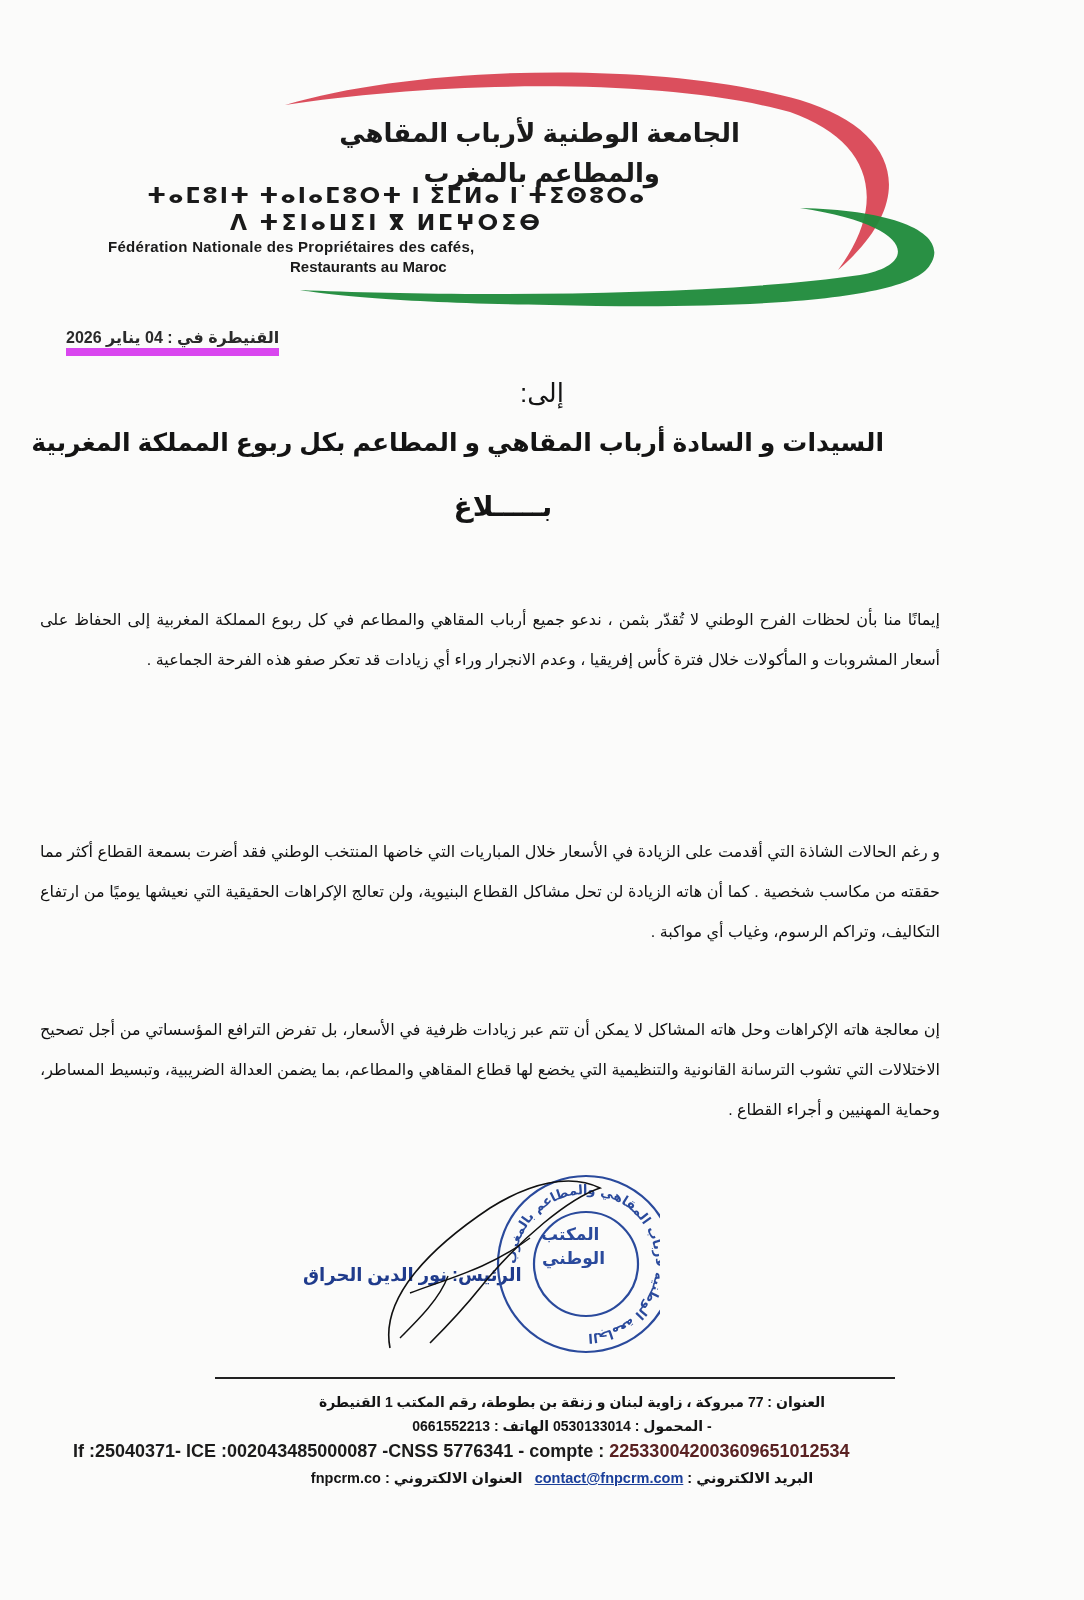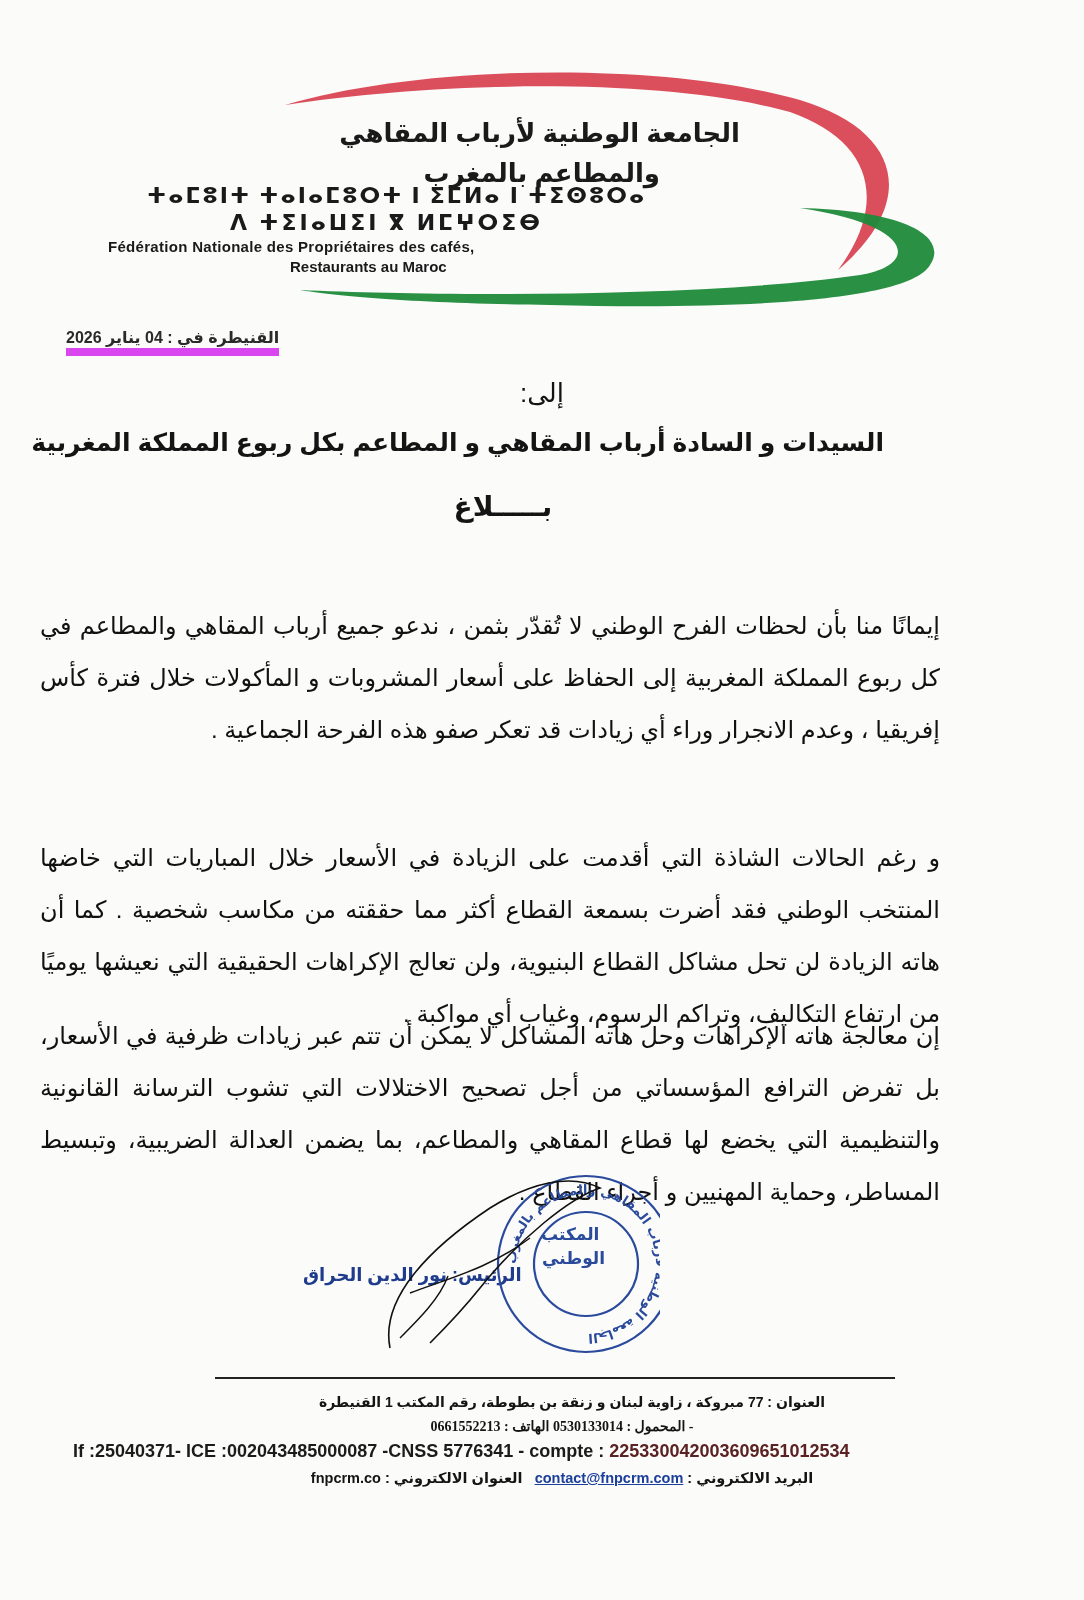--- a/index.html
+++ b/index.html
@@ -34,21 +34,21 @@
       filter: blur(0.4px);
     }
 
     .to-label { position: absolute; left: 0; right: 0; top: 378px; text-align: center; font-size: 26px; font-weight: normal; direction: rtl; }
     .addressee { position: absolute; left: 80px; right: 200px; top: 428px; text-align: right; font-size: 25px; font-weight: bold; direction: rtl; white-space: nowrap; }
     .doc-title { position: absolute; left: 0; right: 78px; top: 490px; text-align: center; font-size: 28px; font-weight: bold; direction: rtl; }
 
     .body-text {
       position: absolute; left: 40px; width: 900px;
       direction: rtl; text-align: justify;
-      font-size: 24px; line-height: 52px; color: #111;
+      font-size: 16px; line-height: 40px; color: #111;
     }
     .p1 { top: 600px; }
     .p2 { top: 715px; }
     .p3 { top: 832px; }
     .p4 { top: 1010px; }
     .body-text p { margin: 0; text-align-last: right; }
 
     
     .president {
       position: absolute; left: 303px; top: 1264px;
@@ -62,21 +62,21 @@
     .stamp-center-2 { left: 172px; top: 80px; }
 
     
     .footer-rule { position: absolute; left: 215px; width: 680px; top: 1377px; height: 2px; background: #222; }
     .footer-line {
       position: absolute; left: 0; right: 0; text-align: center; font-weight: bold; direction: rtl; white-space: nowrap;
     }
     .f1 { top: 1394px; font-size: 14px; padding-left: 0; }
     .f1 span { display: inline-block; margin-left: 60px; }
     .f2 { top: 1418px; font-size: 14px; }
-    .f2 span { display: inline-block; margin-left: 40px; font-family: Liberation Serif, serif; }
+    .f2 span { display: inline-block; margin-left: 40px; }
     .f3 {
       position: absolute; left: 73px; top: 1441px; font-size: 18px; font-weight: bold;
       direction: ltr; white-space: nowrap; color: #1b1b1b;
     }
     .f3 .acct { color: #5a2222; }
     .f4 { position: absolute; left: 0; right: 0; top: 1470px; text-align: center; font-size: 14.5px; font-weight: bold; direction: rtl; white-space: nowrap; }
     .f4 .inner { display: inline-block; margin-left: 40px; }
     .email { color: #1b3f9a; text-decoration: underline; direction: ltr; unicode-bidi: embed; }
   </style>
 </head>

